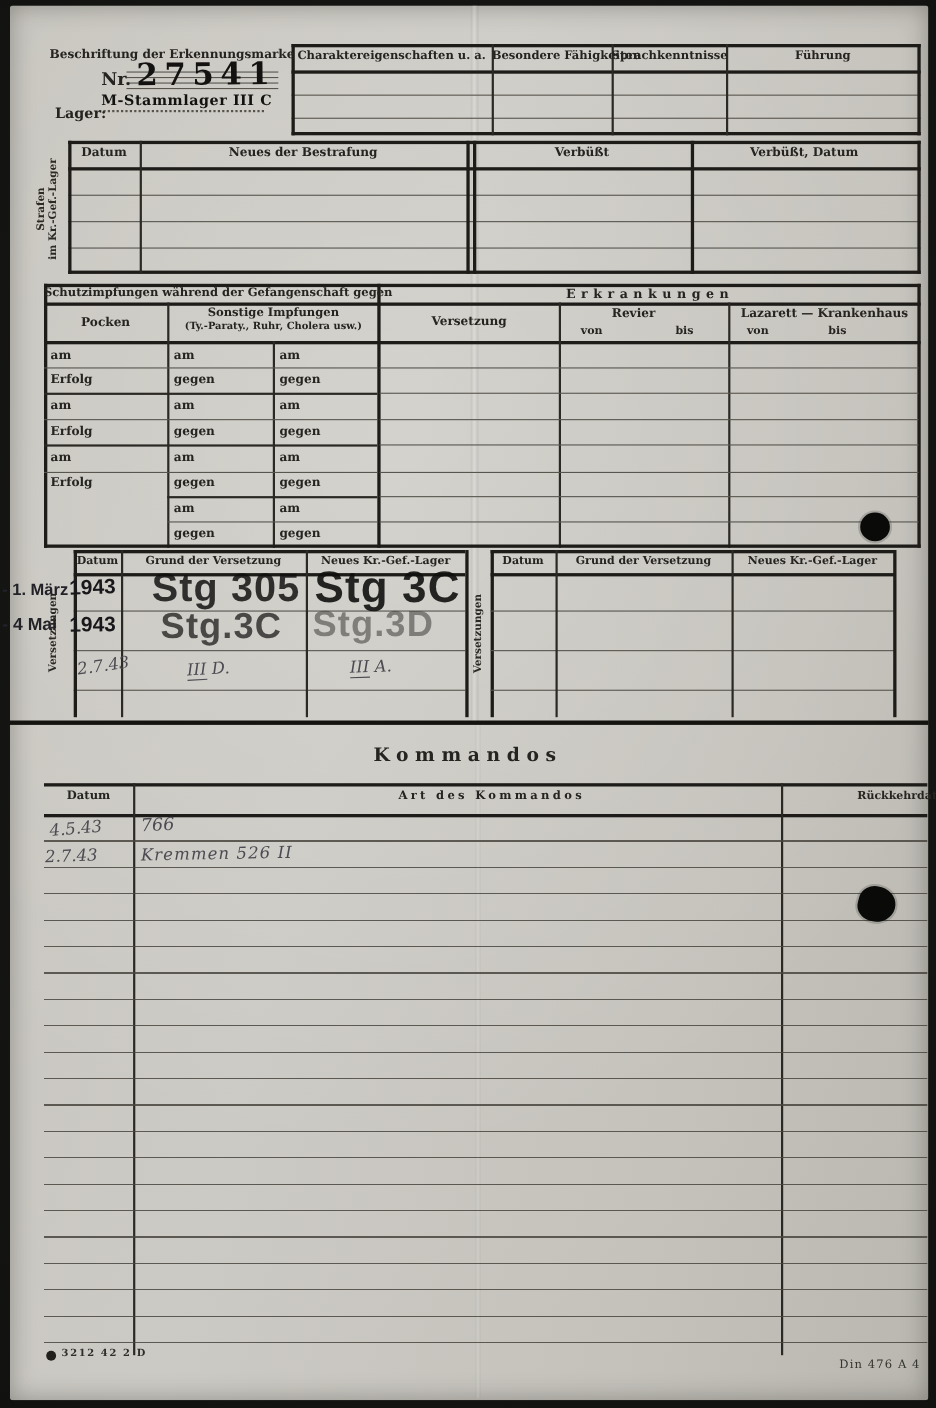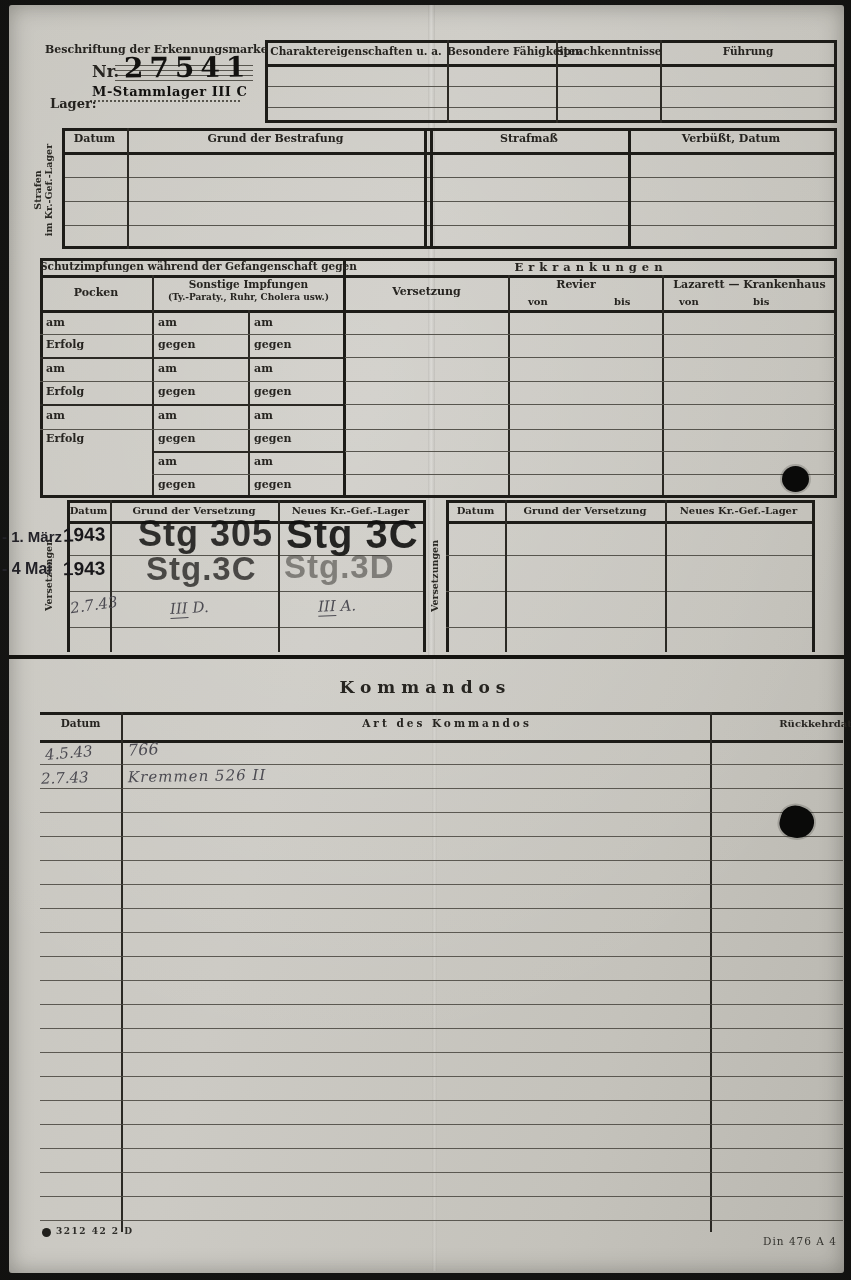--- a/index.html
+++ b/index.html
@@ -83,22 +83,22 @@
     <div class="hl1" style="left:62px;top:201px;width:775px;"></div>
     <div class="hl1" style="left:62px;top:225px;width:775px;"></div>
     <div class="hl3" style="left:62px;top:246px;width:775px;"></div>
     <div class="vl3" style="left:62px;top:128px;height:121px;"></div>
     <div class="vl" style="left:127px;top:128px;height:121px;"></div>
     <div class="vl3" style="left:424px;top:128px;height:121px;"></div>
     <div class="vl3" style="left:430px;top:128px;height:121px;"></div>
     <div class="vl3" style="left:628px;top:128px;height:121px;"></div>
     <div class="vl3" style="left:834px;top:128px;height:121px;"></div>
     <div class="t tc" style="left:62px;top:133px;width:65px;font-size:11px;">Datum</div>
-    <div class="t tc" style="left:127px;top:133px;width:297px;font-size:11px;">Grund der Bestrafung</div>
-    <div class="t tc" style="left:430px;top:133px;width:198px;font-size:11px;">Strafmaß</div>
+    <div class="t tc" style="left:127px;top:133px;width:297px;font-size:11px;">Neues der Bestrafung</div>
+    <div class="t tc" style="left:430px;top:133px;width:198px;font-size:11px;">Verbüßt</div>
     <div class="t tc" style="left:628px;top:133px;width:206px;font-size:11px;">Verbüßt, Datum</div>
   </div>
 
   <div>
     <div class="hl3" style="left:40px;top:258px;width:305px;"></div>
     <div class="t tc" style="left:40px;top:261px;width:305px;font-size:10.5px;">Schutzimpfungen während der Gefangenschaft gegen</div>
     <div class="hl3" style="left:40px;top:275px;width:305px;"></div>
     <div class="t tc" style="left:40px;top:287px;width:112px;font-size:11px;">Pocken</div>
     <div class="t tc" style="left:152px;top:279px;width:193px;font-size:10.5px;">Sonstige Impfungen</div>
     <div class="t tc" style="left:152px;top:292px;width:193px;font-size:9px;">(Ty.-Paraty., Ruhr, Cholera usw.)</div>

